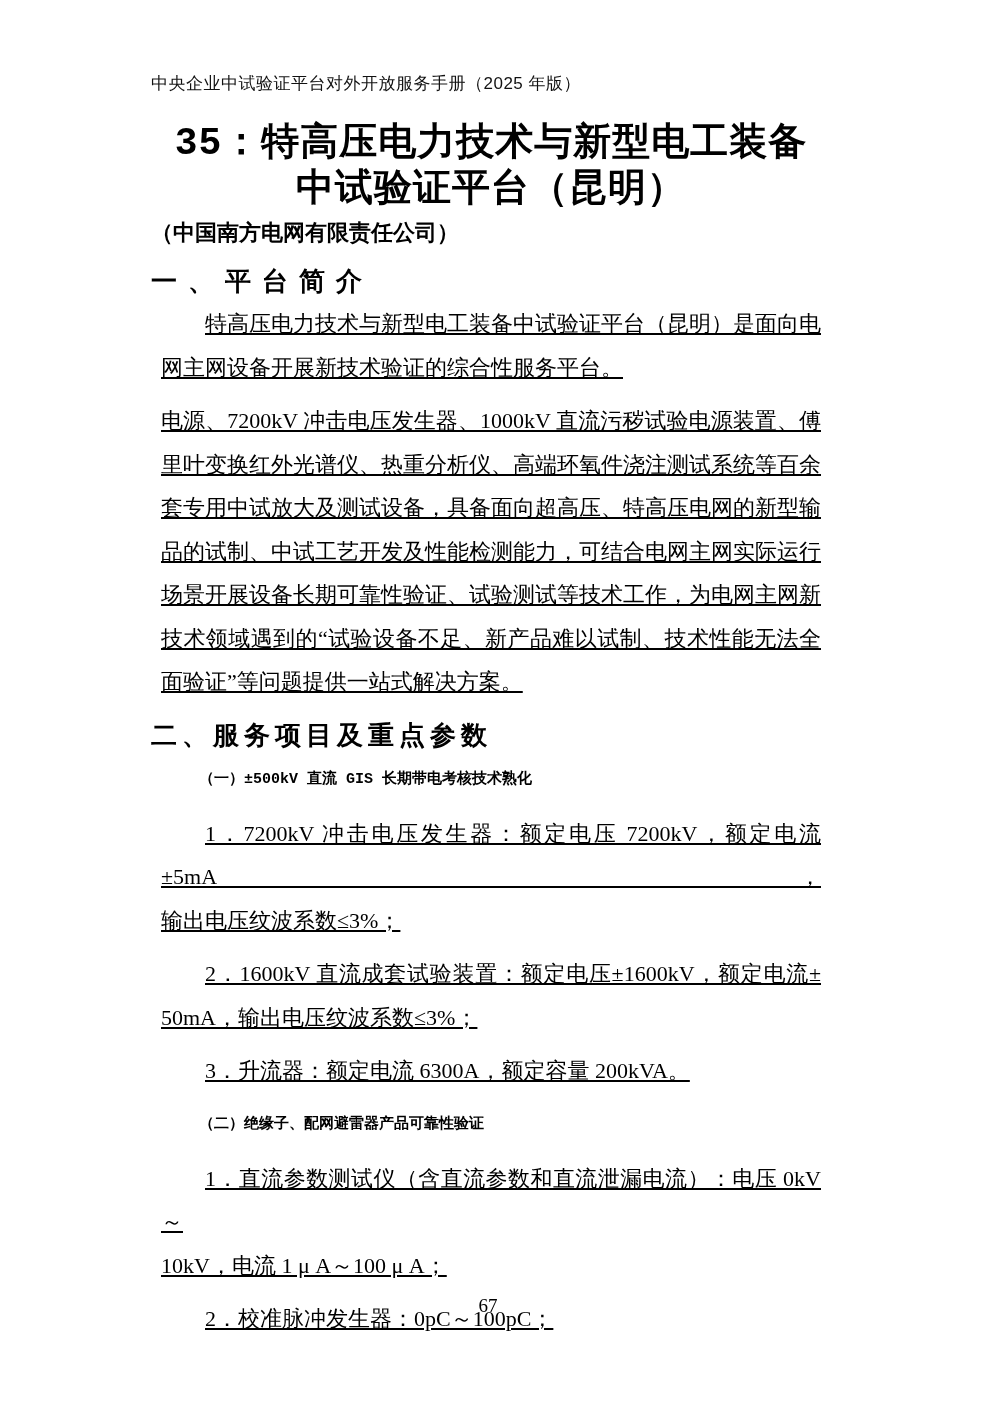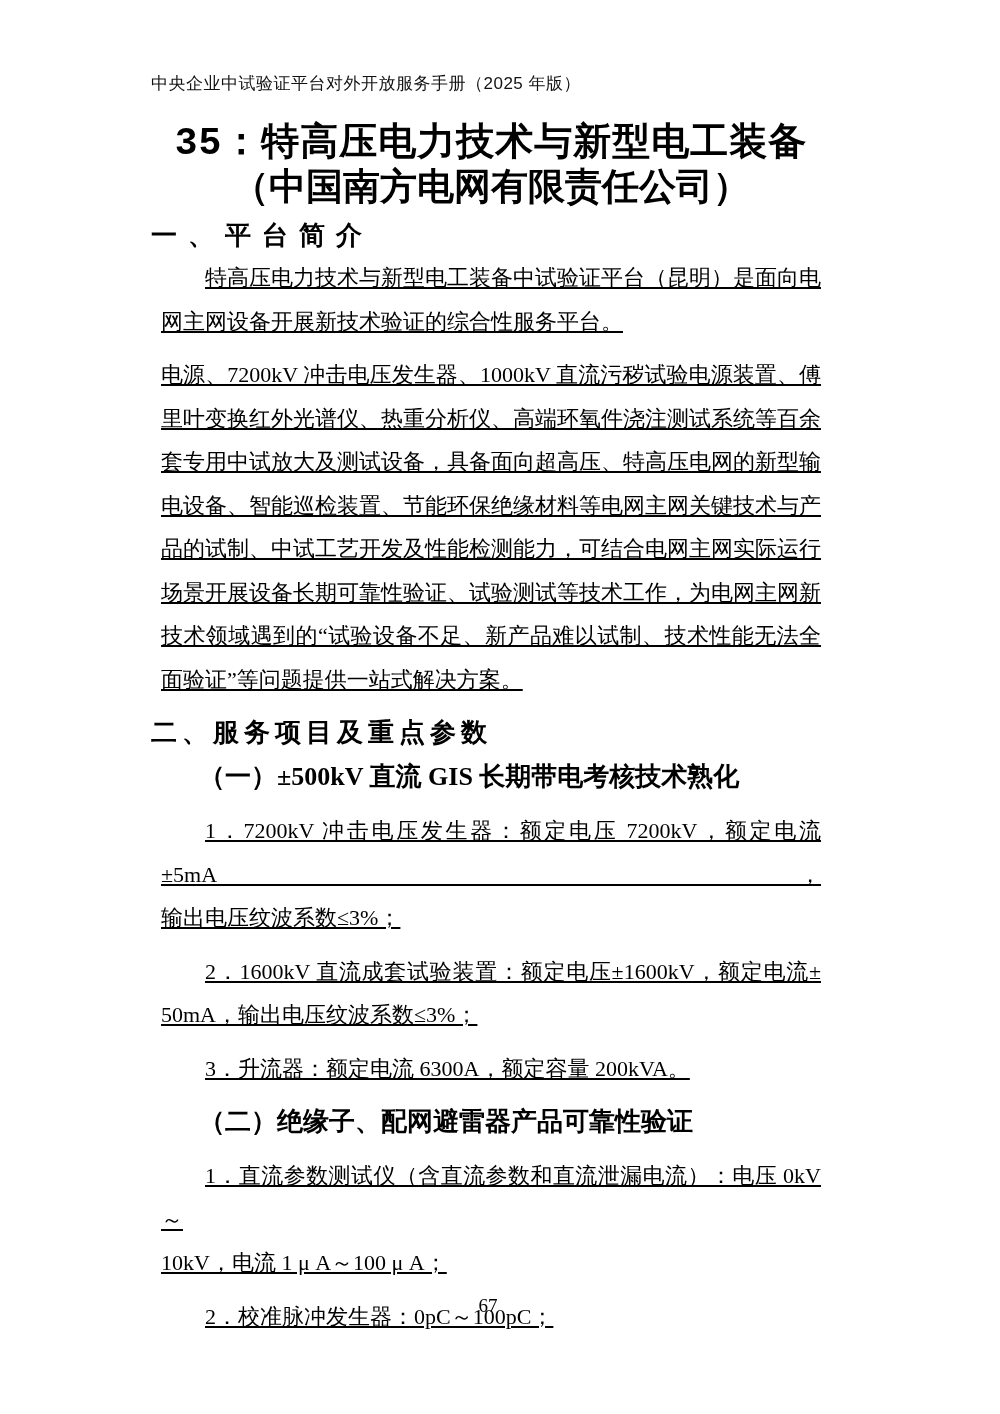--- a/index.html
+++ b/index.html
@@ -24,36 +24,37 @@
     font-weight:bold;
     font-size:38px; line-height:46px;
     text-align:center;
     letter-spacing:1px;
   }
   .title-line { display:block; }
   .subtitle {
     margin-top:4px;
     font-family:"Liberation Sans","DejaVu Sans",sans-serif;
     font-weight:bold;
-    font-size:37px; line-height:32px;
-    text-align:center;
+    font-size:22px; line-height:32px;
+    text-align:left;
   }
   .h1 {
     font-weight:bold;
     font-size:26px; line-height:38px;
     margin:14px 0 0 0;
   }
   .h1.second { line-height:44px; margin-top:6px; }
   .ls-wide { letter-spacing:11px; }
   .ls-med  { letter-spacing:5px; }
   .h2 {
     font-weight:bold;
-    font-size:26px; line-height:44px;
+    font-size:15px; line-height:44px;
     margin:0;
     text-indent:48px;
+    font-family:Liberation Mono, monospace;
   }
   .para { margin:10px;text-decoration:underline; }
   .p1 { margin-top:1px; }
   .line {
     font-size:22px; line-height:43.5px;
     text-align:justify;
     white-space:normal;
   }
   .line.fill { text-align-last:justify; }
   .line.ind  { text-indent:44px; }
@@ -65,36 +66,36 @@
 </style>
 </head>
 <body>
 
 <div class="page">
 
   <div class="doc-header">中央企业中试验证平台对外开放服务手册（2025 年版）</div>
 
   <h1 class="title">
     <span class="title-line">35：特高压电力技术与新型电工装备</span>
+    <span class="title-line">中试验证平台（昆明）</span>
   </h1>
 
   <div class="subtitle">（中国南方电网有限责任公司）</div>
 
   <h2 class="h1 ls-wide">一、平台简介</h2>
 
   <div class="para p1">
     <div class="line ind fill">特高压电力技术与新型电工装备中试验证平台（昆明）是面向电</div>
     <div class="line">网主网设备开展新技术验证的综合性服务平台。</div>
   </div>
 
   <div class="para">
     <div class="line fill">电源、7200kV 冲击电压发生器、1000kV 直流污秽试验电源装置、傅</div>
     <div class="line fill">里叶变换红外光谱仪、热重分析仪、高端环氧件浇注测试系统等百余</div>
     <div class="line fill">套专用中试放大及测试设备，具备面向超高压、特高压电网的新型输</div>
-    <div class="line fill">电设备、智能巡检装置、节能环保绝缘材料等电网主网关键技术与产</div>
     <div class="line fill">品的试制、中试工艺开发及性能检测能力，可结合电网主网实际运行</div>
     <div class="line fill">场景开展设备长期可靠性验证、试验测试等技术工作，为电网主网新</div>
     <div class="line fill">技术领域遇到的“试验设备不足、新产品难以试制、技术性能无法全</div>
     <div class="line">面验证”等问题提供一站式解决方案。</div>
   </div>
 
   <h2 class="h1 second ls-med">二、服务项目及重点参数</h2>
 
   <h3 class="h2">（一）±500kV 直流 GIS 长期带电考核技术熟化</h3>
 

